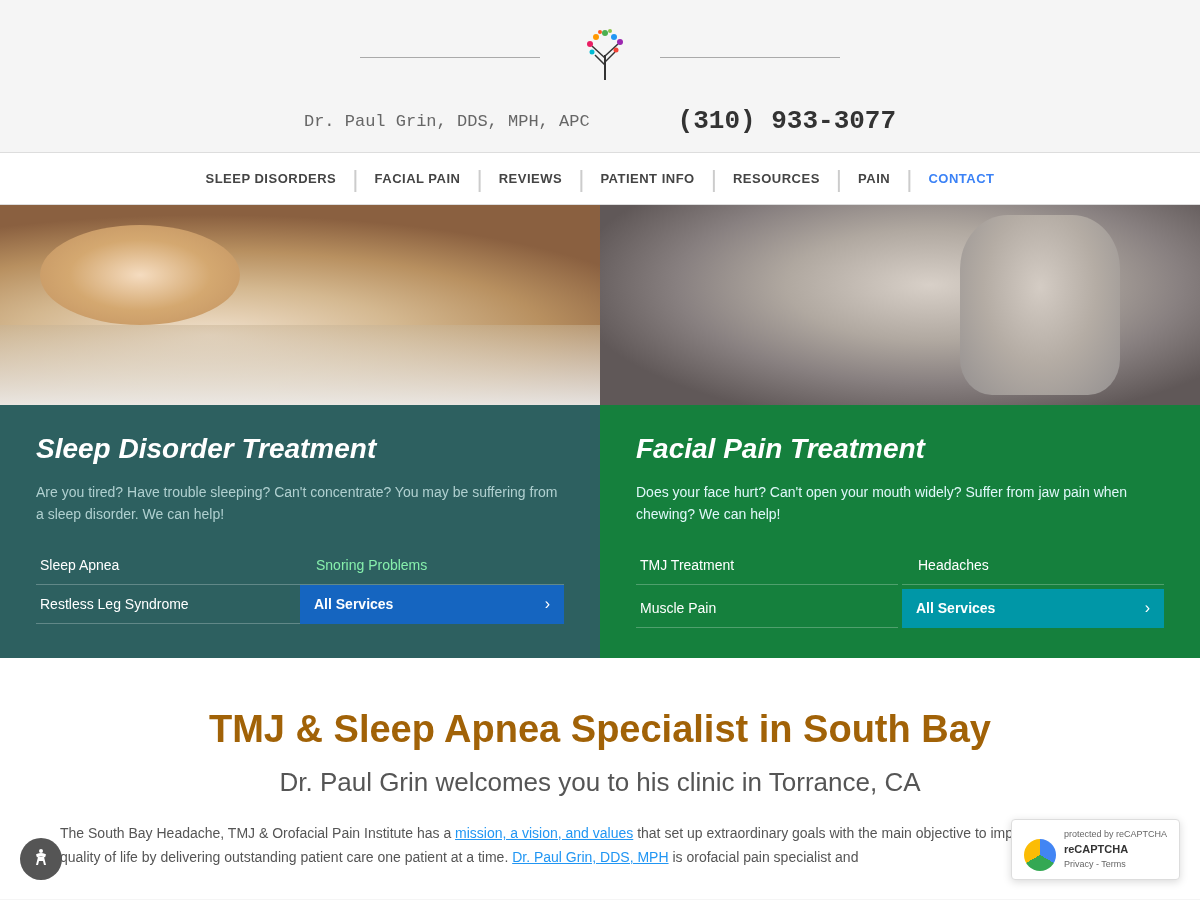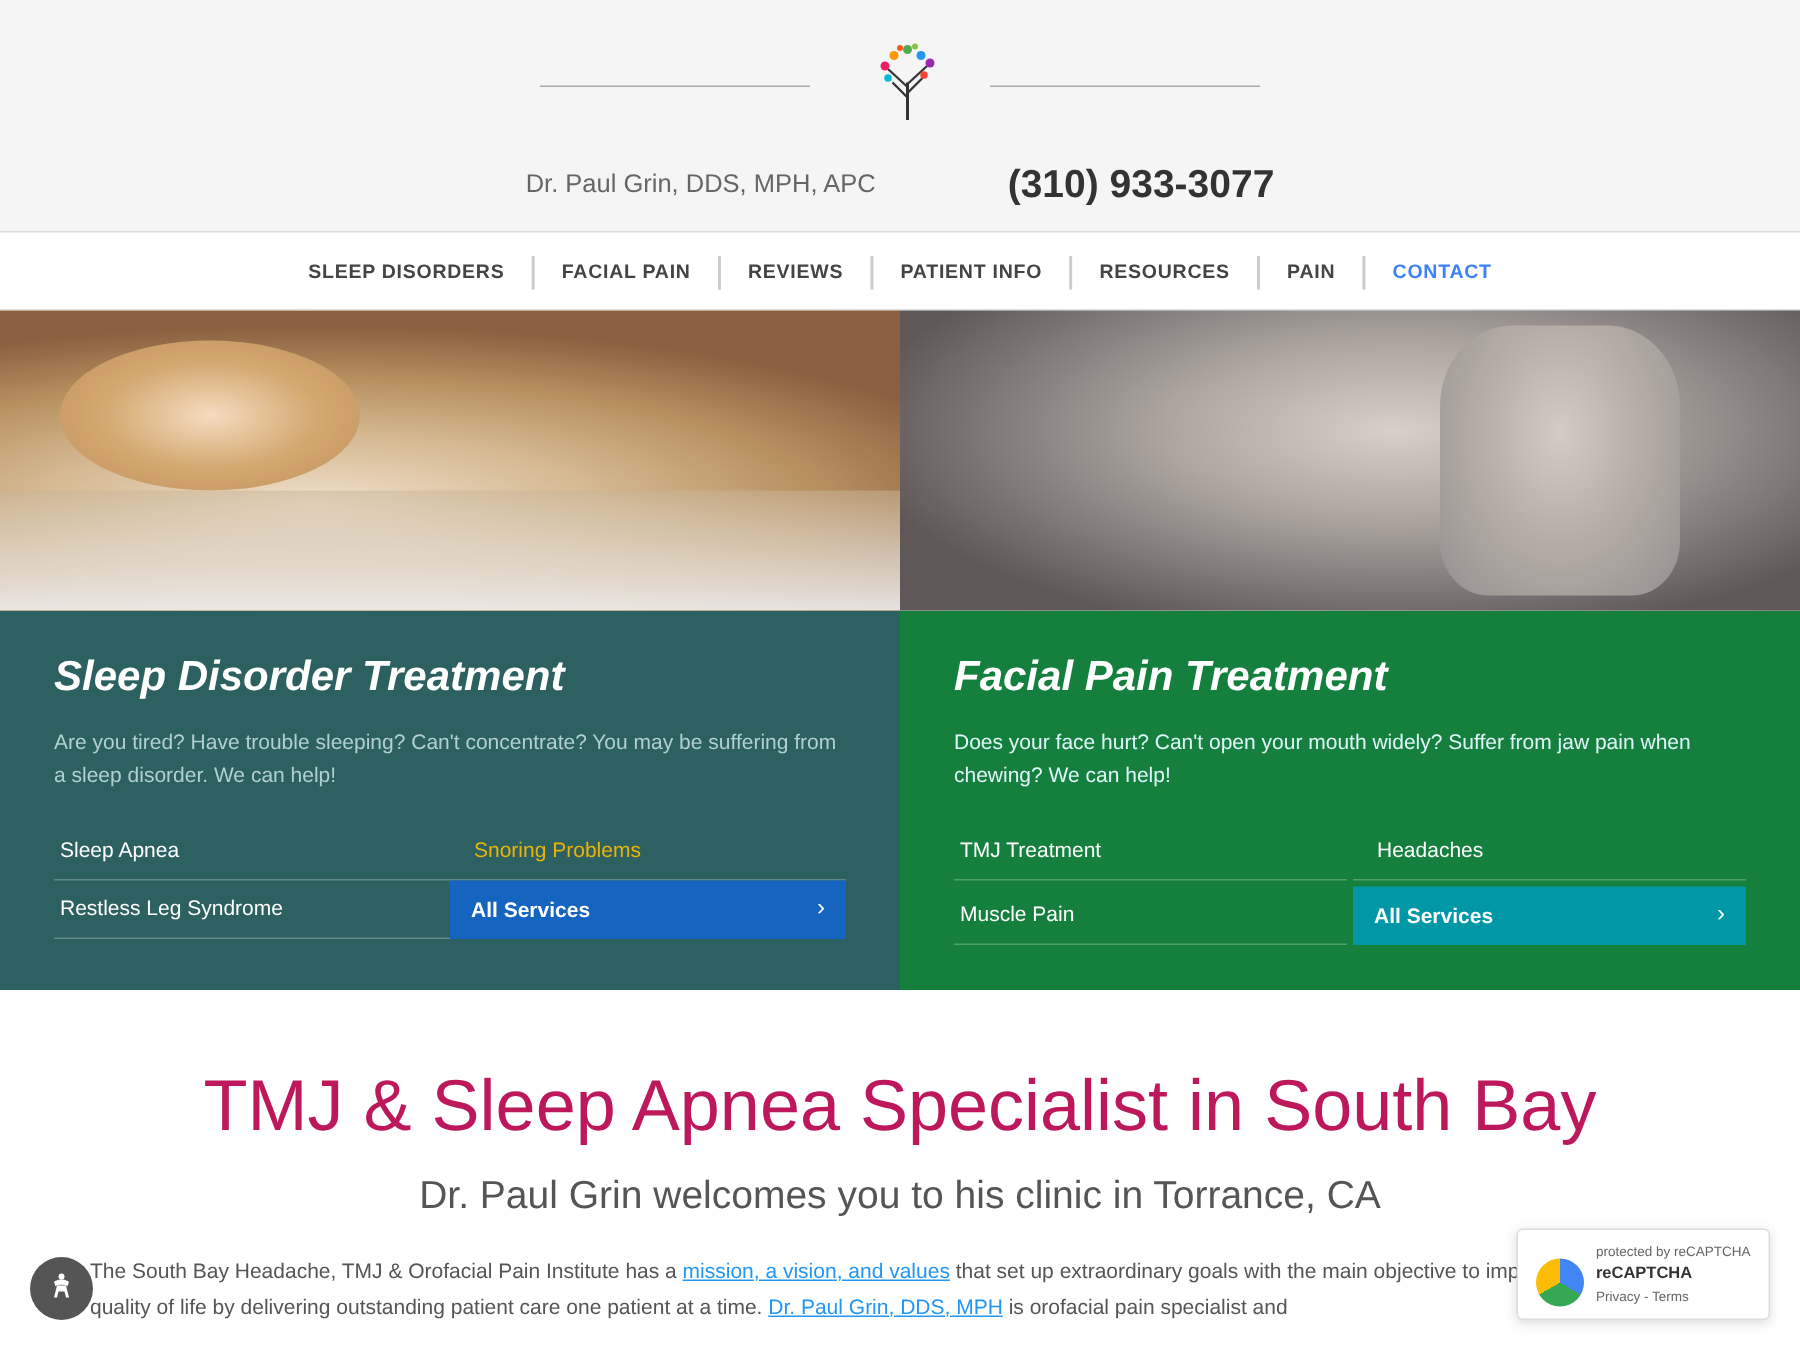--- a/index.html
+++ b/index.html
@@ -53,21 +53,21 @@
         <circle cx="44" cy="17" r="3" fill="#2196f3"></circle>
         <circle cx="50" cy="22" r="3" fill="#9c27b0"></circle>
         <circle cx="46" cy="30" r="2.5" fill="#f44336"></circle>
         <circle cx="22" cy="32" r="2.5" fill="#00bcd4"></circle>
         <circle cx="30" cy="12" r="2" fill="#ff5722"></circle>
         <circle cx="40" cy="11" r="2" fill="#8bc34a"></circle>
       </svg>
     </div>
     <div style="width:180px; height:1px; background:#aaa; margin-left:10px;"></div>
   </div>
-  <div style="display:flex; align-items:center; justify-content:center; gap:88px; padding: 8px 0 16px;">
+  <div style="display:flex; align-items:center; justify-content:center; gap:88px; padding: 8px 0 16px; font-family: Liberation Mono, monospace;">
     <span style="font-size:17px; color:#666;">Dr. Paul Grin, DDS, MPH, APC</span>
     <span style="font-size:26px; color:#333; font-weight:bold;">(310) 933-3077</span>
   </div>
 </div>
 
 <nav style="background:#fff; border-top:1px solid #ddd; border-bottom:1px solid #ddd;">
   <ul style="display:flex; align-items:stretch; justify-content:center; list-style:none; padding:0 10px;">
     <li>
       <a href="#" style="display:block; padding:18px 14px; font-size:13px; font-weight:700; color:#444; text-decoration:none; letter-spacing:0.5px;">SLEEP DISORDERS</a>
     </li>
@@ -112,21 +112,21 @@
 
     <div style="background:#2d6060; padding:28px 36px 30px; flex:1;">
       <h2 style="color:white; font-size:28px; font-weight:bold; margin-bottom:16px; font-style:italic;">Sleep Disorder Treatment</h2>
       <p style="color:#b0d0d0; font-size:14px; line-height:1.6; margin-bottom:20px;">Are you tired? Have trouble sleeping? Can't concentrate? You may be suffering from a sleep disorder. We can help!</p>
 
       <div style="display:grid; grid-template-columns:1fr 1fr; gap:0;">
         <div style="border-bottom:1px solid rgba(255,255,255,0.25); padding:10px 4px;">
           <a href="#" style="color:white; text-decoration:none; font-size:14px;">Sleep Apnea</a>
         </div>
         <div style="border-bottom:1px solid rgba(255,255,255,0.25); padding:10px 4px 10px 16px;">
-          <a href="#" style="color:#eab308; text-decoration:none; font-size:14px;">Snoring Problems</a>
+          <a href="#" style="color:#86efac; text-decoration:none; font-size:14px;">Snoring Problems</a>
         </div>
         <div style="border-bottom:1px solid rgba(255,255,255,0.25); padding:10px 4px;">
           <a href="#" style="color:white; text-decoration:none; font-size:14px;">Restless Leg Syndrome</a>
         </div>
         <div style="background:#1565c0; padding:10px 14px; display:flex; align-items:center; justify-content:space-between; cursor:pointer;">
           <a href="#" style="color:white; text-decoration:none; font-size:14px; font-weight:bold;">All Services</a>
           <span style="color:white; font-size:16px;">›</span>
         </div>
       </div>
     </div>
@@ -157,21 +157,21 @@
         <div style="background:#0097a7; padding:10px 14px; display:flex; align-items:center; justify-content:space-between; cursor:pointer;">
           <a href="#" style="color:white; text-decoration:none; font-size:14px; font-weight:bold;">All Services</a>
           <span style="color:white; font-size:16px;">›</span>
         </div>
       </div>
     </div>
   </div>
 </div>
 
 <div style="background:white; padding:50px 60px 30px; text-align:center;">
-  <h2 style="font-size:48px; color:#be185d; font-weight:400; margin-bottom:16px;">TMJ &amp; Sleep Apnea Specialist in South Bay</h2>
+  <h2 style="font-size:38px; color:#a16207; font-weight:700; margin-bottom:16px;">TMJ &amp; Sleep Apnea Specialist in South Bay</h2>
   <h3 style="font-size:26px; color:#555; font-weight:normal; margin-bottom:24px;">Dr. Paul Grin welcomes you to his clinic in Torrance, CA</h3>
   <p style="font-size:14px; color:#555; line-height:1.7; text-align:left; max-width:1080px; margin:0 auto;">
     <span>The South Bay Headache, TMJ &amp; Orofacial Pain Institute has a </span><a href="#" style="color:#2196f3; text-decoration:underline;">mission, a vision, and values</a><span> that set up extraordinary goals with the main objective to improve patients' quality of life by delivering outstanding patient care one patient at a time.</span><span> </span><a href="#" style="color:#2196f3; text-decoration:underline;">Dr. Paul Grin, DDS, MPH</a><span> is orofacial pain specialist and</span>
   </p>
 </div>
 
 <div style="position:fixed; bottom:20px; left:20px; width:42px; height:42px; background:#555; border-radius:50%; display:flex; align-items:center; justify-content:center; cursor:pointer; z-index:1000;">
   <svg width="24" height="24" viewBox="0 0 24 24" fill="white">
     <circle cx="12" cy="4" r="2"></circle>
     <path d="M12 6c-3 0-5 1.5-5 1.5l1 3s1.5-1 4-1 4 1 4 1l1-3S15 6 12 6z"></path>

